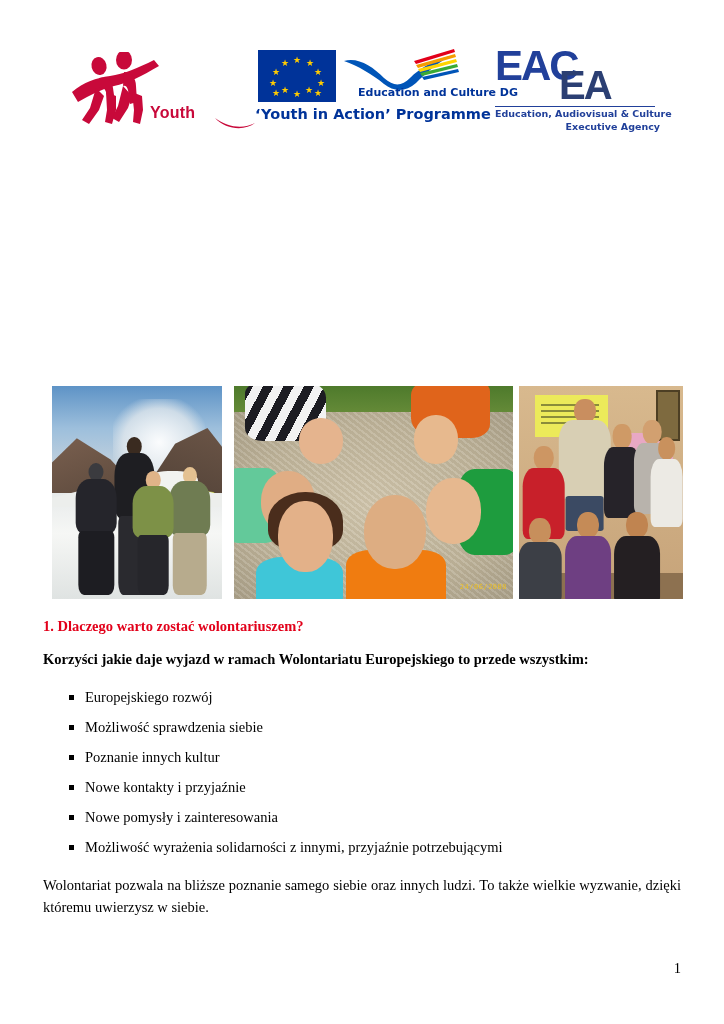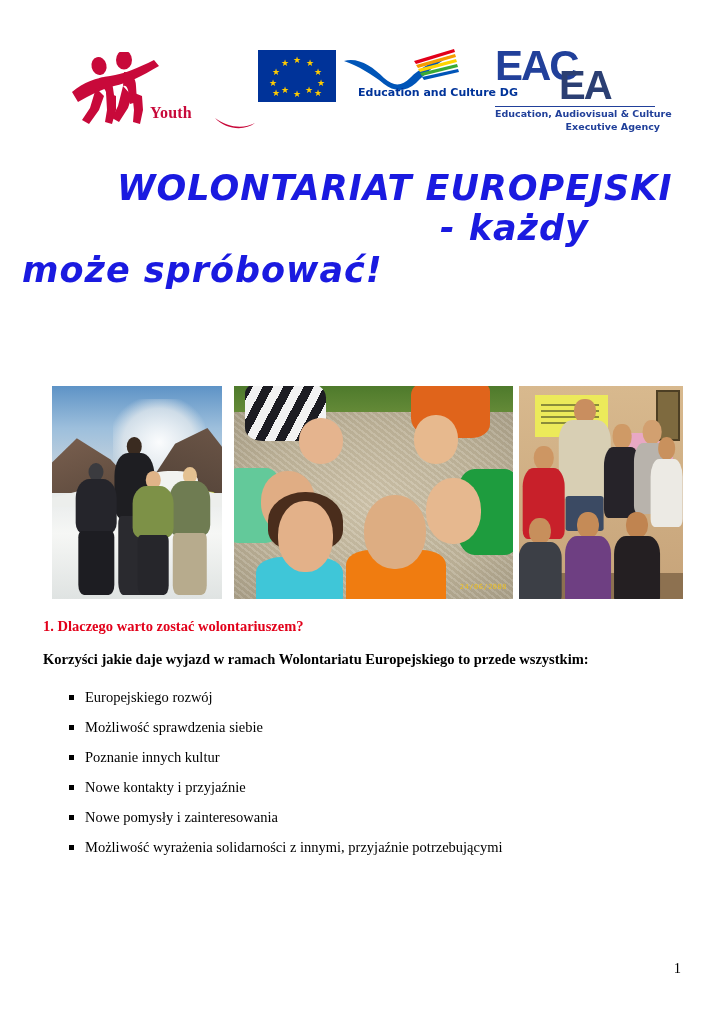--- a/index.html
+++ b/index.html
@@ -10,21 +10,21 @@
   .page{position:relative;width:724px;height:1024px;background:#fff;}
 
   
   .logobar{position:absolute;left:0;top:40px;width:724px;height:112px;}
 
   
   .youth-logo{position:absolute;left:66px;top:12px;width:150px;height:90px;}
   .yl-svg{position:absolute;left:0;top:0;}
   .youth-word{
     position:absolute;left:84px;top:52px;
-    font-family:Liberation Serif, serif;
+    font-family:Liberation Sans, sans-serif;
     font-weight:bold;font-size:16px;color:#c8093a;letter-spacing:0.2px;
   }
 
   
   .eu-logo{position:absolute;left:250px;top:6px;width:220px;height:100px;}
   .eu-flag{
     position:absolute;left:8px;top:4px;width:78px;height:52px;
     background:#003399;
   }
   .eu-star{
@@ -282,38 +282,34 @@
       </div>
       <svg class="eu-bird" width="120" height="44" viewBox="0 0 120 44">
         <path d="M2 13 C16 9 30 18 42 30 C52 39 60 38 68 30 C78 20 92 12 108 8 C94 16 84 25 74 35 C64 44 52 44 42 36 C30 26 16 18 2 13 Z" fill="#0055b8"></path>
         <path d="M72 13 L112 1 L113 4 L74 16 Z" fill="#e2001a"></path>
         <path d="M74 17 L113 6 L114 9 L76 20 Z" fill="#f59c00"></path>
         <path d="M76 21 L114 11 L115 14 L78 24 Z" fill="#ffd500"></path>
         <path d="M78 25 L115 16 L116 19 L80 28 Z" fill="#3aaa35"></path>
         <path d="M80 29 L116 21 L117 24 L82 32 Z" fill="#0055b8"></path>
       </svg>
       <div class="eu-dgtext">Education and Culture DG</div>
+      <div class="eu-progtext">‘Youth in Action’ Programme</div>
     </div>
 
     <div class="eacea-logo">
       <svg class="eacea-mark" width="165" height="62" viewBox="0 0 165 62">
         <text x="0" y="36" font-family="Liberation Sans, sans-serif" font-size="42" font-weight="bold" fill="#21409A" letter-spacing="-2">EAC</text>
         <text x="64" y="55" font-family="Liberation Sans, sans-serif" font-size="40" font-weight="bold" fill="#2b3f73" letter-spacing="-2">EA</text>
       </svg>
       <div class="eacea-rule"></div>
       <div class="eacea-sub1">Education, Audiovisual &amp; Culture</div>
       <div class="eacea-sub2">Executive Agency</div>
     </div>
   </div>
 
-  <div class="title-block">
-    <div class="title-line tl1">WOLONTARIAT  EUROPEJSKI</div>
-    <div class="title-line tl2">-  każdy</div>
-    <div class="title-line tl3">może spróbować!</div>
-  </div>
 
 
   <div class="photos">
 
     <div class="photo p1">
       <div class="scene1">
         <div class="s1-sky"></div>
           <div class="s1-cloud"></div>
         <div class="s1-ridgeL"></div>
           <div class="s1-ridgeR"></div>
@@ -424,16 +420,17 @@
     <p class="sec-head">1. Dlaczego warto zostać wolontariuszem?</p>
     <p class="lead">Korzyści jakie daje wyjazd w ramach Wolontariatu Europejskiego to przede wszystkim:</p>
     <ul class="bullets">
       <li>Europejskiego rozwój</li>
       <li>Możliwość sprawdzenia siebie</li>
       <li>Poznanie innych kultur</li>
       <li>Nowe kontakty i przyjaźnie</li>
       <li>Nowe pomysły i zainteresowania</li>
       <li>Możliwość wyrażenia solidarności z innymi, przyjaźnie potrzebującymi</li>
     </ul>
+    <p class="closing">Wolontariat pozwala na bliższe poznanie samego siebie oraz innych ludzi. To także wielkie wyzwanie, dzięki któremu uwierzysz w siebie.</p>
   </div>
 
   <div class="pagenum">1</div>
 </div>
 
 </body></html>

